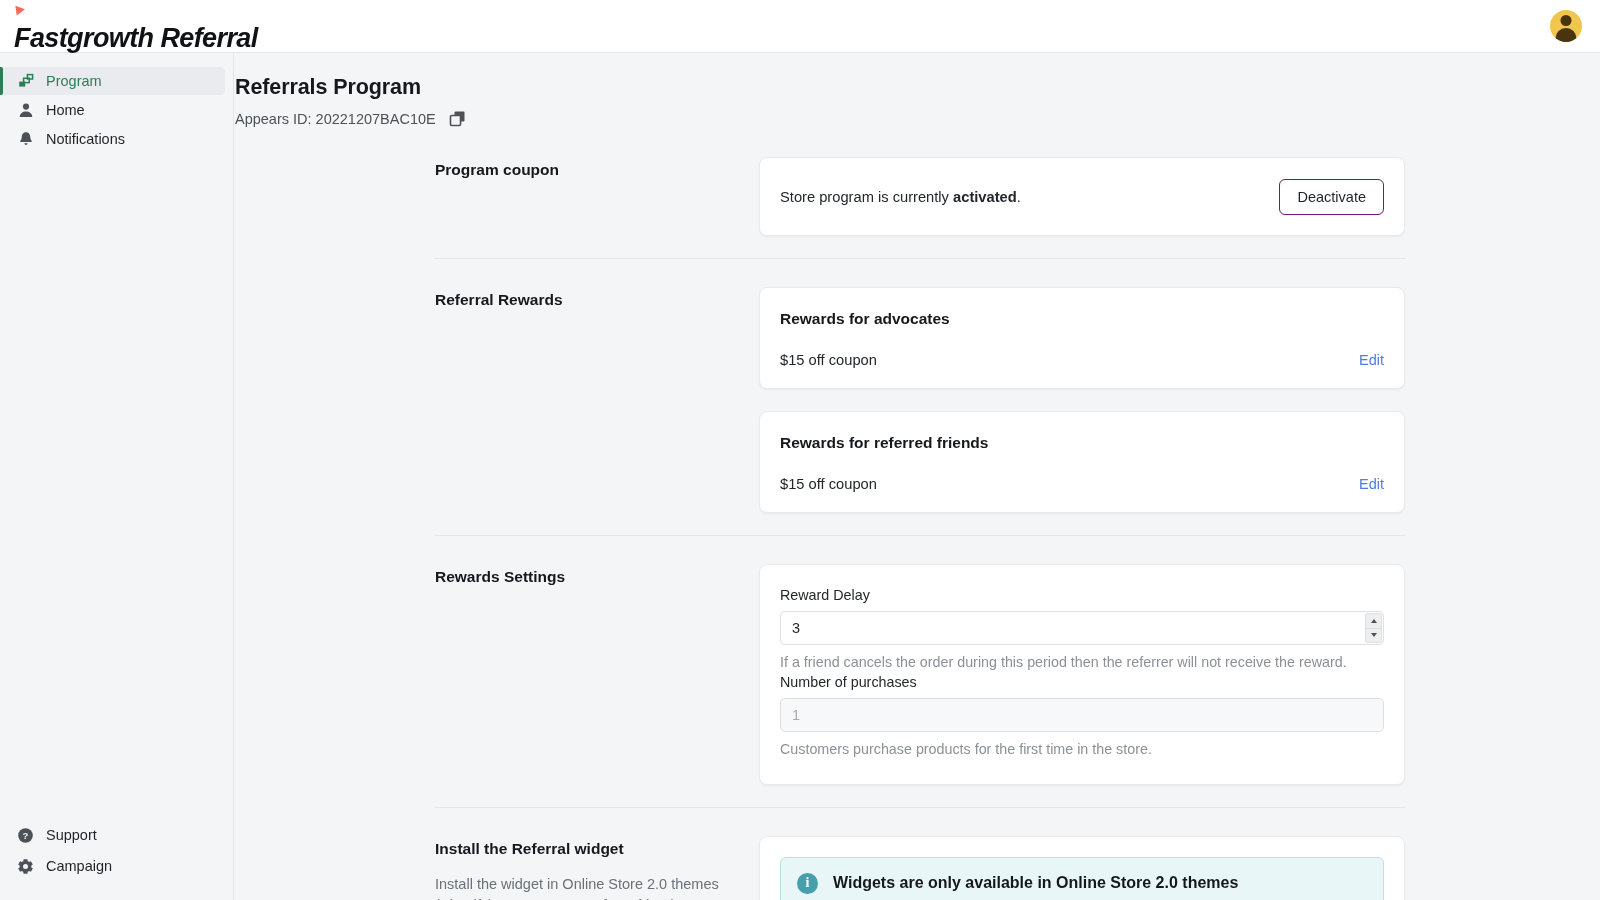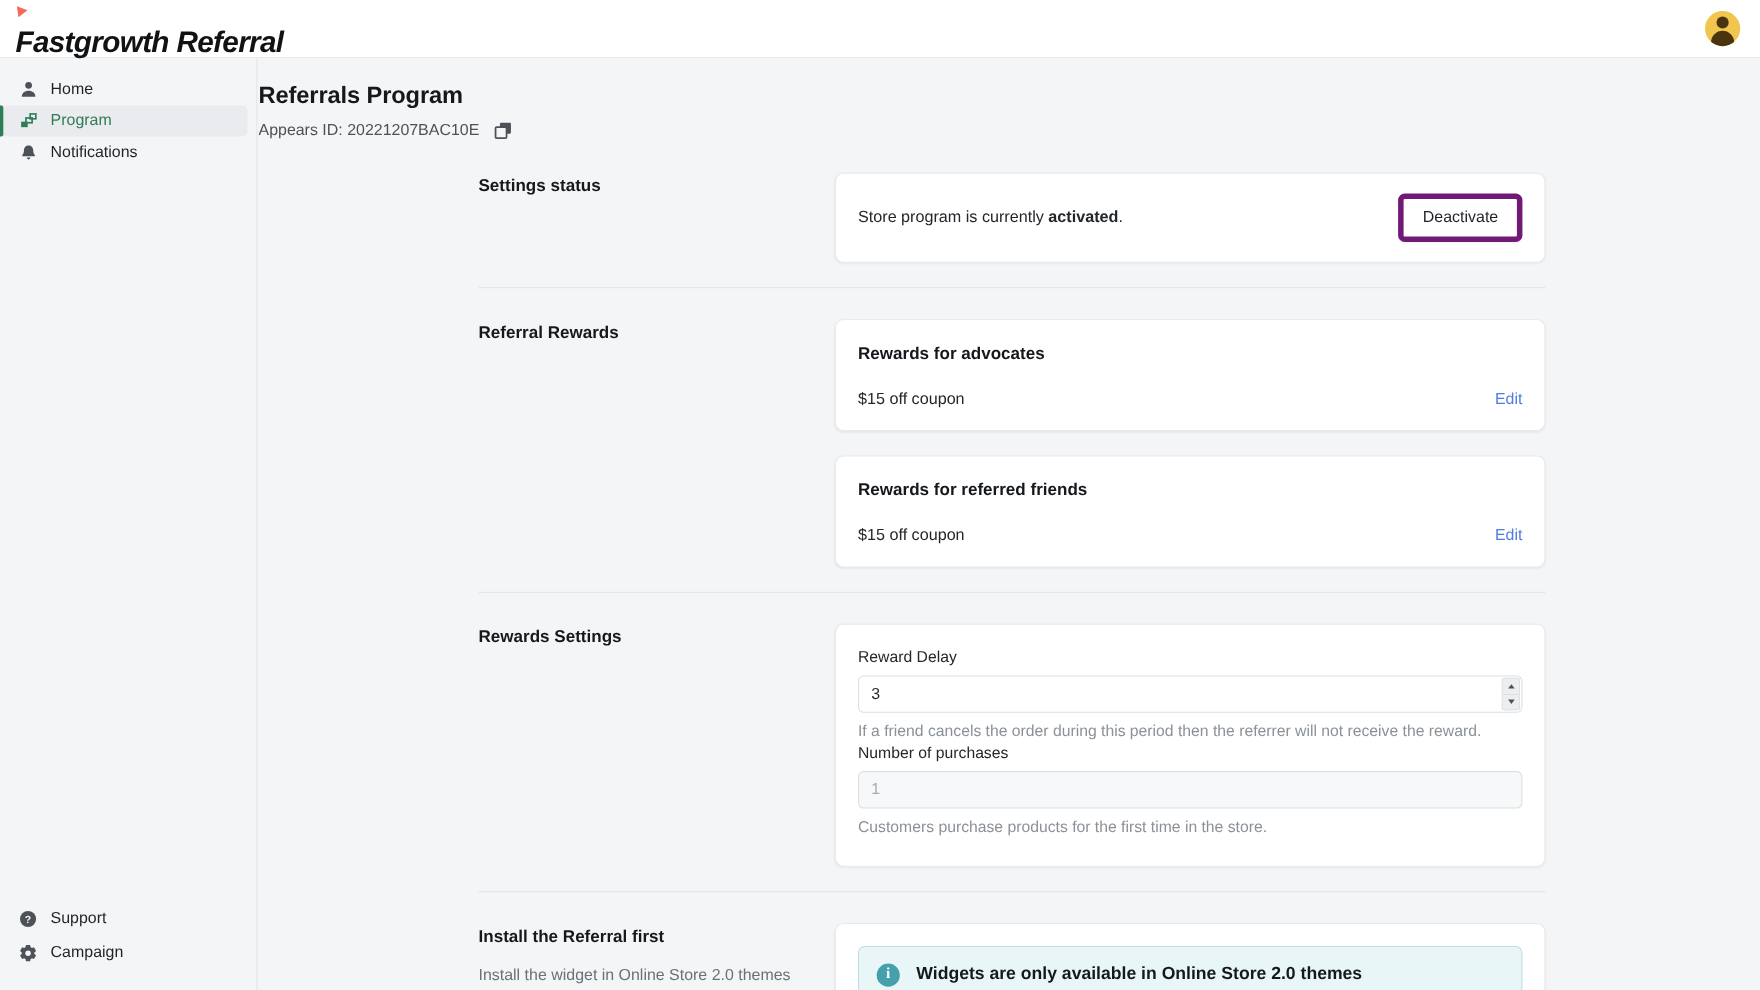--- a/index.html
+++ b/index.html
@@ -226,21 +226,21 @@
     font-size: 14.7px;
     color: #23272b;
   }
   .status-text b { font-weight: 700; margin-top: 48px; }
 
   .btn {
     font-family: inherit;
     font-size: 14.5px;
     color: #1f2328;
     background: #ffffff;
-    border: 5px solid #701a75;
+    border: 1px solid #701a75;
     border-radius: 6px;
     padding: 9px 17px;
     cursor: pointer;
     box-shadow: 0 1px 1px rgba(16,24,40,0.04);
     white-space: nowrap;
   }
 
   
   .reward-card { padding: 22px 20px 20px 20px; }
   .reward-card + .reward-card { margin-top: 22px; }
@@ -370,39 +370,39 @@
   <div class="logo">
     <span class="logo-accent"></span>
     <span class="logo-text">Fastgrowth Referral</span>
   </div>
   <div class="avatar"></div>
 </div>
 
 <nav class="sidebar">
   <div class="nav-group">
 
-    <div class="nav-item">
-      <span class="ico">
-        <svg width="16" height="16" viewBox="0 0 16 16" fill="#4c5257">
-          <circle cx="8" cy="4.6" r="3.1"></circle>
-          <path d="M1.8 15c0-3.4 2.8-5.4 6.2-5.4s6.2 2 6.2 5.4z"></path>
-        </svg>
-      </span>
-      <span>Home</span>
-    </div>
-
     <div class="nav-item active">
       <span class="ico">
         <svg width="16" height="16" viewBox="0 0 16 16" fill="none" stroke="#2e7d57" stroke-width="1.5">
           <rect x="1.2" y="8.6" width="6" height="5" fill="#2e7d57" stroke="none"></rect>
           <rect x="5.6" y="5.2" width="5.6" height="4.4" fill="none"></rect>
           <rect x="9.4" y="1.6" width="5.2" height="4.4" fill="none"></rect>
         </svg>
       </span>
       <span>Program</span>
+    </div>
+
+    <div class="nav-item">
+      <span class="ico">
+        <svg width="16" height="16" viewBox="0 0 16 16" fill="#4c5257">
+          <circle cx="8" cy="4.6" r="3.1"></circle>
+          <path d="M1.8 15c0-3.4 2.8-5.4 6.2-5.4s6.2 2 6.2 5.4z"></path>
+        </svg>
+      </span>
+      <span>Home</span>
     </div>
 
     <div class="nav-item">
       <span class="ico">
         <svg width="16" height="16" viewBox="0 0 16 16" fill="#4c5257">
           <path d="M8 1.2c-2.5 0-4.2 1.9-4.2 4.4 0 3-1.1 3.6-1.5 4.5-.2.5.1 1 .7 1h10c.6 0 .9-.5.7-1-.4-.9-1.5-1.5-1.5-4.5 0-2.5-1.7-4.4-4.2-4.4z"></path>
           <path d="M6.4 12.2c.1 1 .8 1.7 1.6 1.7s1.5-.7 1.6-1.7z"></path>
         </svg>
       </span>
       <span>Notifications</span>
@@ -445,21 +445,21 @@
             <rect x="1.5" y="5.5" width="10" height="10" rx="1" fill="#f4f5f7" stroke="#4c5257" stroke-width="1.6"></rect>
           </svg>
         </span>
       </div>
     </div>
 
     <div class="gap-lg"></div>
 
     <div class="section">
       <div class="section-label">
-        <h2>Settings status</h2>
+        <h2>Program coupon</h2>
       </div>
       <div class="section-body">
         <div class="card status-card">
           <div class="status-text"><span>Store program is currently </span><b>activated</b><span>.</span></div>
           <button class="btn">Deactivate</button>
         </div>
       </div>
     </div>
 
     <div class="gap-md"></div>
@@ -529,21 +529,21 @@
         </div>
       </div>
     </div>
 
     <div class="gap-md"></div>
     <div class="divider"></div>
     <div class="gap-lg"></div>
 
     <div class="section">
       <div class="section-label">
-        <h2>Install the Referral first</h2>
+        <h2>Install the Referral widget</h2>
         <p>Install the widget in Online Store 2.0 themes (Shopify). Appears as a refer-a-friend</p>
       </div>
       <div class="section-body">
         <div class="card widget-card">
           <div class="info-banner">
             <span class="info-icon">i</span>
             <span class="info-text">Widgets are only available in Online Store 2.0 themes</span>
           </div>
         </div>
       </div>

